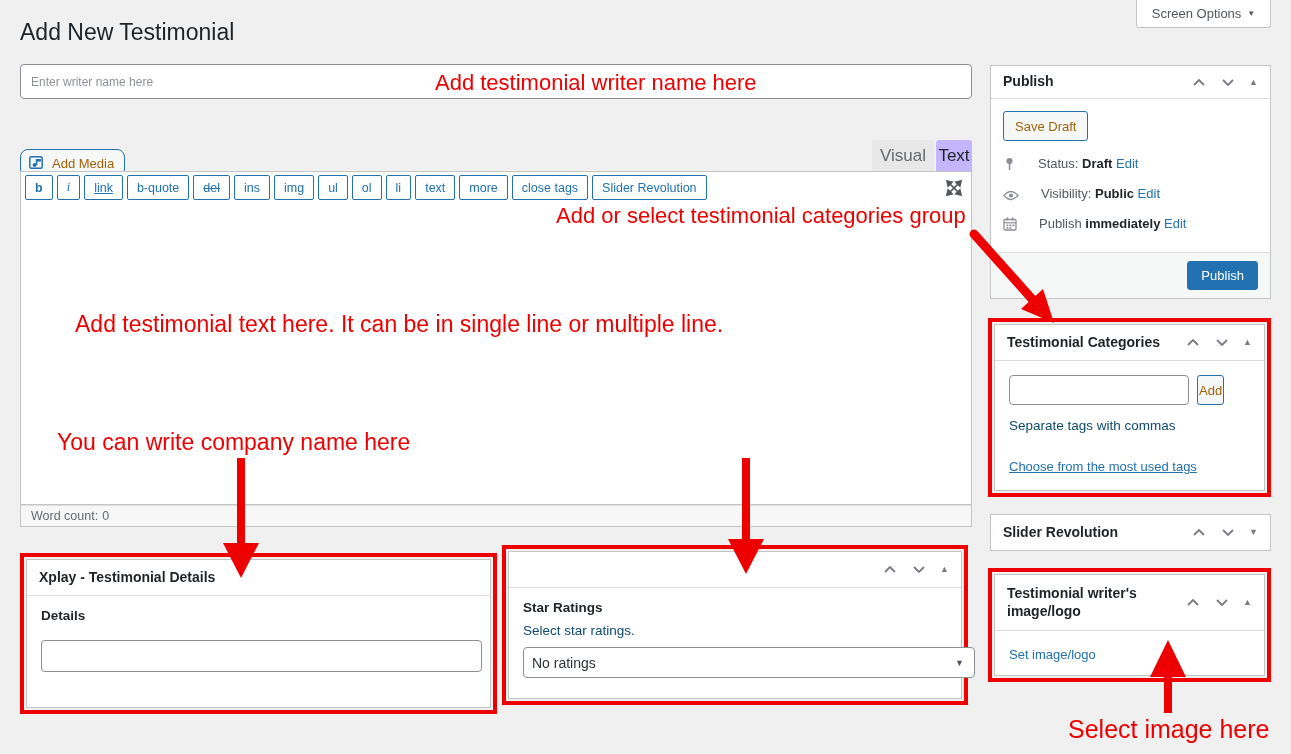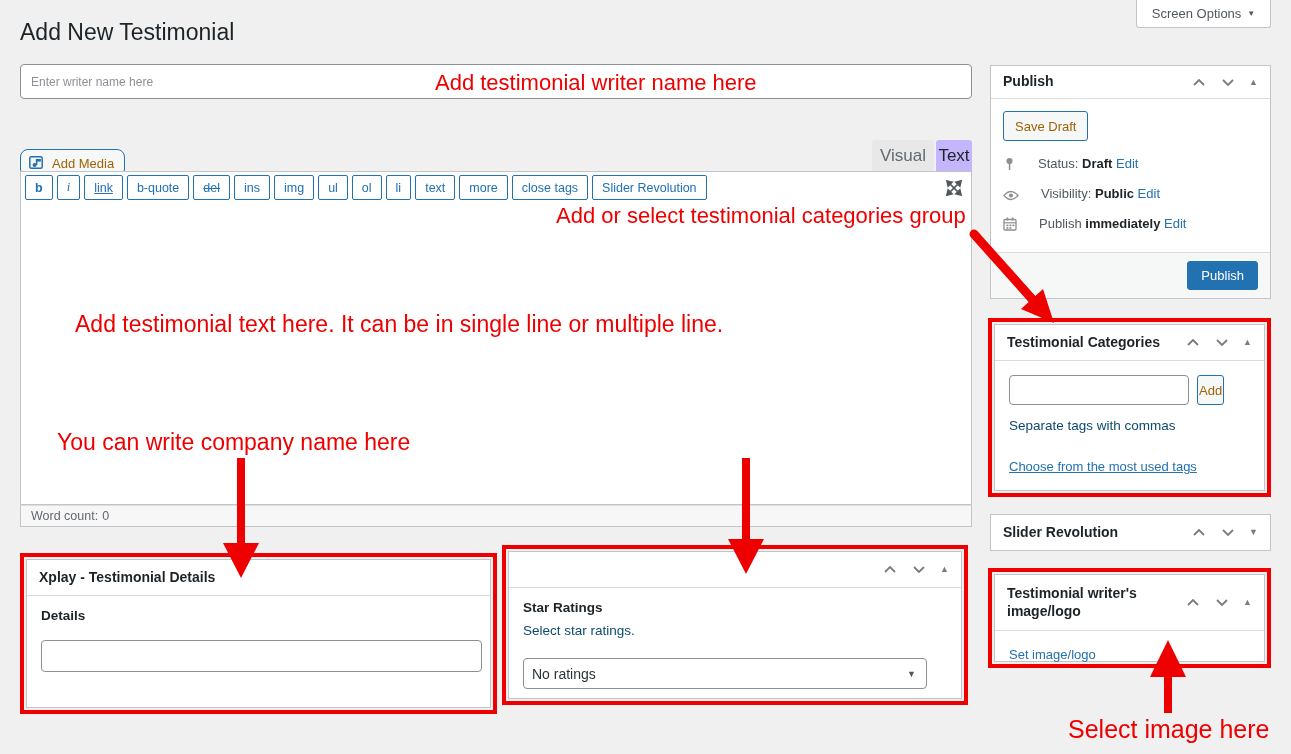--- a/index.html
+++ b/index.html
@@ -61,21 +61,21 @@
   #word-count-bar { position:absolute; left:20px; top:505px; width:952px; height:22px;
     background:#f7f7f7; border:1px solid #c3c4c7; border-top:1px solid #dfdfe0;
     display:flex; align-items:center; padding:0 10px; font-size:12.5px; color:#646970; gap:4px; }
 
   
   #details-redbox { left:20px; top:545px; width:477px; height:161px;margin-top:8px; }
   #ratings-redbox { left:502px; top:545px; width:466px; height:160px; }
   .metabox-body { padding:12px 14px; }
   .field-label { font-size:13.5px; font-weight:bold; color:#1d2327; margin-bottom:8px; }
   #details-input { width:441px; height:32px; margin-top:9px; }
-  #ratings-select { width:404px; height:31px; margin-top:20px; display:flex; align-items:center;
+  #ratings-select { width:452px; height:31px; margin-top:9px; display:flex; align-items:center;
     justify-content:space-between; cursor:pointer; }
   #ratings-select .caret { font-size:9px; color:#50575e; margin-right:2px; }
 
   
   #publish-panel { left:990px; top:65px; width:281px; height:234px; }
   #publish-panel .panel-header { height:33px; }
   #publish-body { padding:12px 12px 0; }
   #save-draft-btn { height:30px; padding:0 11px; }
   .misc-row { display:flex; align-items:flex-end; gap:22px; font-size:13px; color:#50575e; margin-top:15px; }
   .misc-row b { color:#1d2327; }
@@ -87,21 +87,21 @@
   #cat-body { padding:14px 14px; }
   #cat-input-row { display:flex; gap:8px; align-items:center; }
   #cat-input { width:180px; height:30px; }
   #cat-add-btn { height:30px; padding:0 1px; }
   #cat-hint { margin-top:13px; }
   #cat-choose { display:inline-block; margin-top:26px; }
 
   #slider-panel { left:990px; top:514px; width:281px; height:37px; }
   #slider-panel .panel-header { border-bottom:none; height:35px; }
 
-  #image-redbox { left:988px; top:568px; width:283px; height:100px; }
+  #image-redbox { left:988px; top:568px; width:283px; height:114px; }
   #image-panel-header { height:56px; }
   #image-panel-header .panel-title { width:150px; }
   #image-body { padding:14px 14px; }
 
   
   .ann { position:absolute; color:#ee0000; z-index:60; white-space:nowrap;
          font-family:"Liberation Sans",sans-serif; }
   #ann-writer { left:435px; top:70px; font-size:22px; }
   #ann-categories { left:556px; top:203px; font-size:22px; }
   #ann-text { left:75px; top:311px; font-size:23px; }

